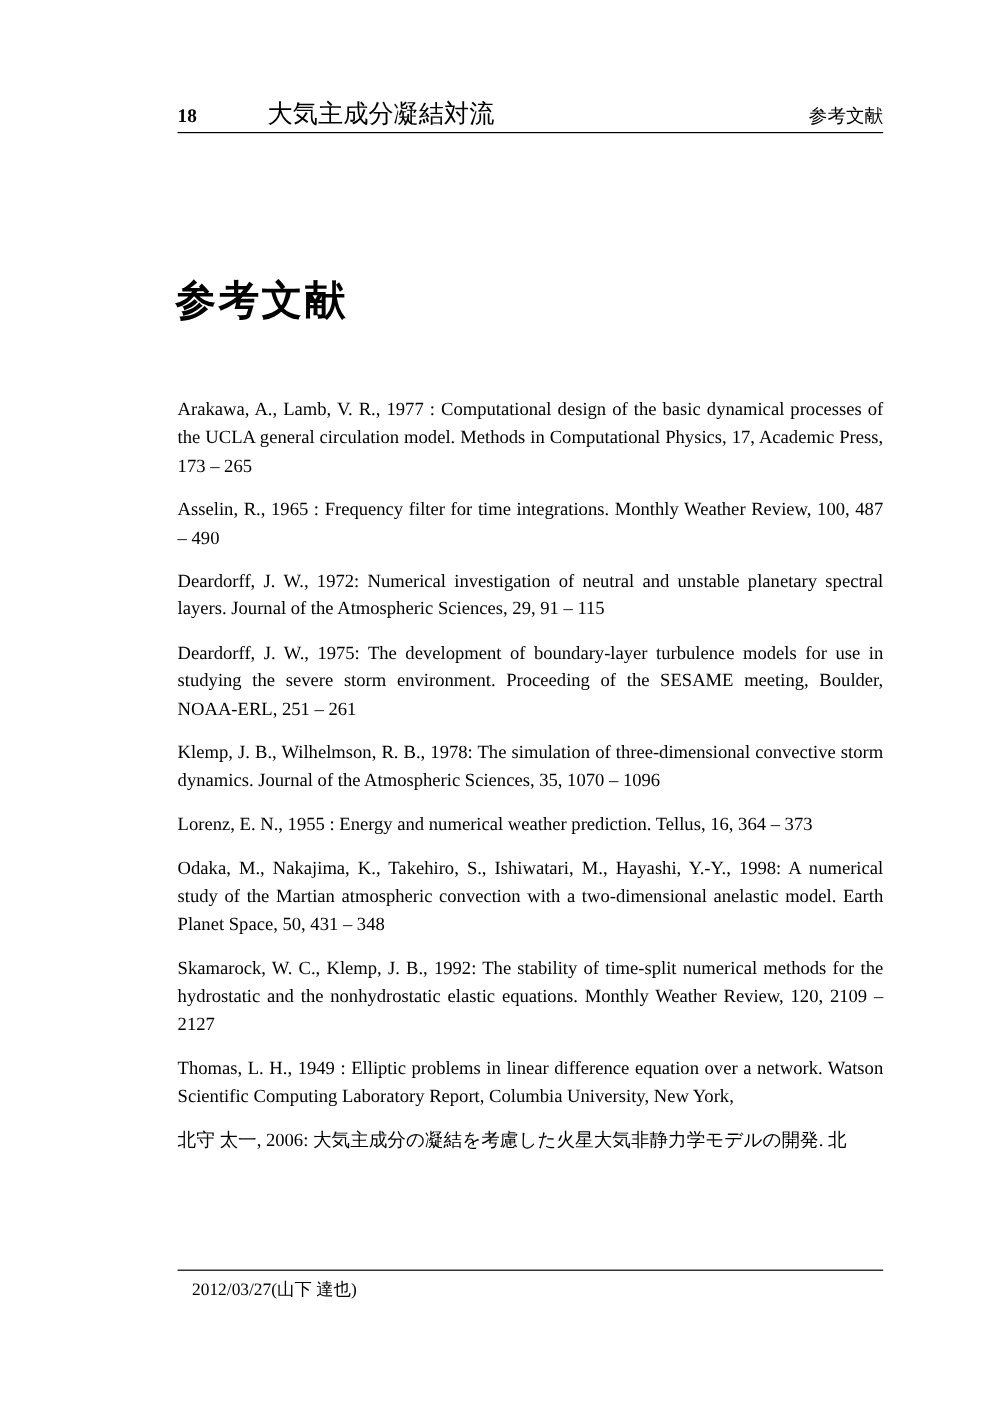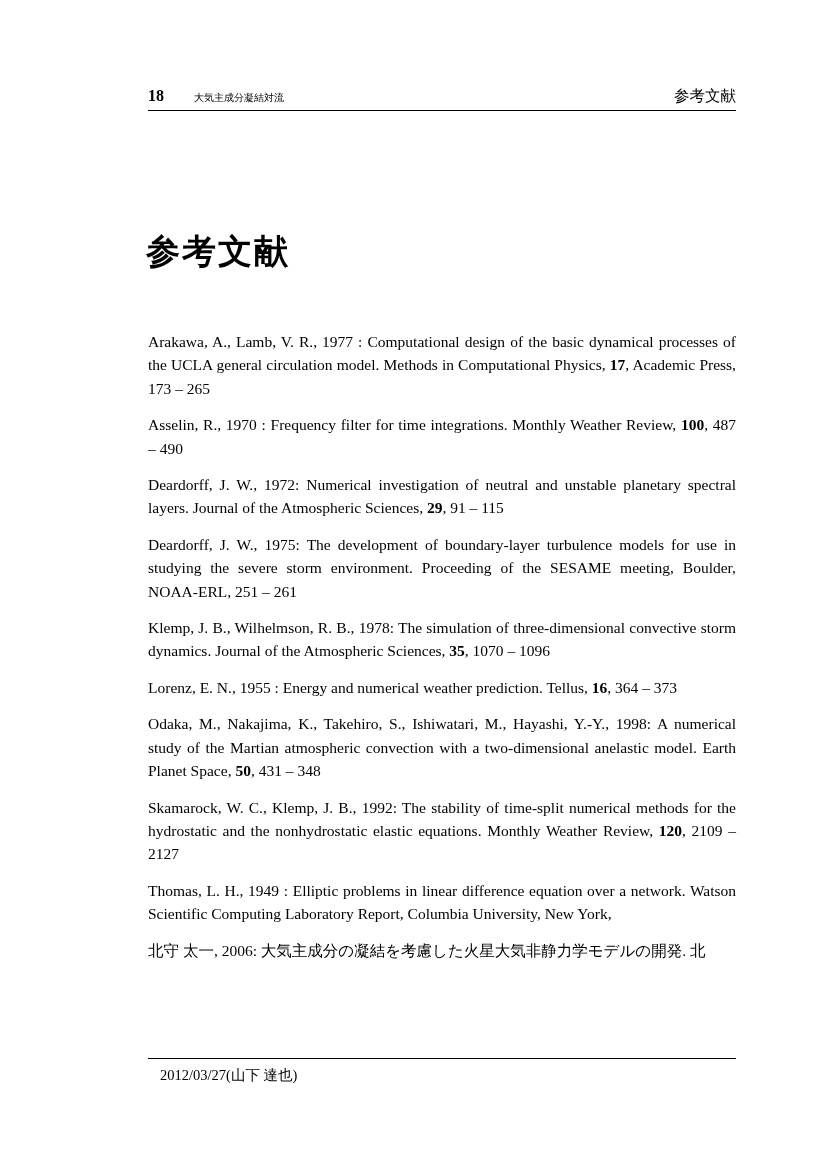--- a/index.html
+++ b/index.html
@@ -21,29 +21,29 @@
     position: absolute;
     left: 148px;
     width: 588px;
     top: 86px;
     font-size: 16px;
     line-height: 20px;
     display: flex;
     justify-content: space-between;
     align-items: baseline;
   }
-  .header-left { display: flex; align-items: baseline; }
+  .header-left { display: flex; align-items: baseline; gap: 29px; }
   .page-number {
     font-weight: bold;
     font-family: "Liberation Serif", "DejaVu Serif", serif;
   }
   .running-title {
     margin-left: 30px;
     font-family: "Liberation Sans", "DejaVu Sans", sans-serif;
-    font-size: 10px;
+    font-size: 21px;
   }
   .header-section {
     font-family: "Liberation Sans", "DejaVu Sans", sans-serif;
     font-size: 15.5px;
   }
   .header-rule {
     position: absolute;
     left: 148px;
     width: 588px;
     top: 110px;
@@ -68,21 +68,21 @@
     width: 588px;
     top: 330px;
     font-size: 15.5px;
     line-height: 23.4px;
     text-align: justify;
   }
   .refs p.ref {
     margin: 0 0 13px 0;
     padding: 0;
   }
-  .refs p.ref b { font-weight: bold; margin-top: 40px; }
+  .refs p.ref b { font-weight: normal; margin-top: 40px; }
   
   .footer-rule {
     position: absolute;
     left: 148px;
     width: 588px;
     top: 1058px;
     border-top: 1px solid #000000;
     height: 0;
   }
   .footer {
@@ -106,21 +106,21 @@
       <span class="running-title">大気主成分凝結対流</span>
     </div>
     <span class="header-section">参考文献</span>
   </div>
   <div class="header-rule"></div>
 
   <h1 class="chapter-title">参考文献</h1>
 
   <div class="refs">
       <p class="ref"><span>Arakawa, A., Lamb, V. R., 1977 : Computational design of the basic dynamical processes of the UCLA general circulation model. Methods in Computational Physics, </span><b>17</b><span>, Academic Press, 173 – 265</span></p>
-      <p class="ref"><span>Asselin, R., 1970 : Frequency filter for time integrations. Monthly Weather Review, </span><b>100</b><span>, 487 – 490</span></p>
+      <p class="ref"><span>Asselin, R., 1965 : Frequency filter for time integrations. Monthly Weather Review, </span><b>100</b><span>, 487 – 490</span></p>
       <p class="ref"><span>Deardorff, J. W., 1972: Numerical investigation of neutral and unstable planetary spectral layers. Journal of the Atmospheric Sciences, </span><b>29</b><span>, 91 – 115</span></p>
       <p class="ref"><span>Deardorff, J. W., 1975: The development of boundary-layer turbulence models for use in studying the severe storm environment. Proceeding of the SESAME meeting, Boulder, NOAA-ERL, 251 – 261</span></p>
       <p class="ref"><span>Klemp, J. B., Wilhelmson, R. B., 1978: The simulation of three-dimensional convective storm dynamics. Journal of the Atmospheric Sciences, </span><b>35</b><span>, 1070 – 1096</span></p>
       <p class="ref"><span>Lorenz, E. N., 1955 : Energy and numerical weather prediction. Tellus, </span><b>16</b><span>, 364 – 373</span></p>
       <p class="ref"><span>Odaka, M., Nakajima, K., Takehiro, S., Ishiwatari, M., Hayashi, Y.-Y., 1998: A numerical study of the Martian atmospheric convection with a two-dimensional anelastic model. Earth Planet Space, </span><b>50</b><span>, 431 – 348</span></p>
       <p class="ref"><span>Skamarock, W. C., Klemp, J. B., 1992: The stability of time-split numerical methods for the hydrostatic and the nonhydrostatic elastic equations. Monthly Weather Review, </span><b>120</b><span>, 2109 – 2127</span></p>
       <p class="ref"><span>Thomas, L. H., 1949 : Elliptic problems in linear difference equation over a network. Watson Scientific Computing Laboratory Report, Columbia University, New York,</span></p>
       <p class="ref"><span>北守 太一, 2006: 大気主成分の凝結を考慮した火星大気非静力学モデルの開発. 北</span></p>
     </div>
 

